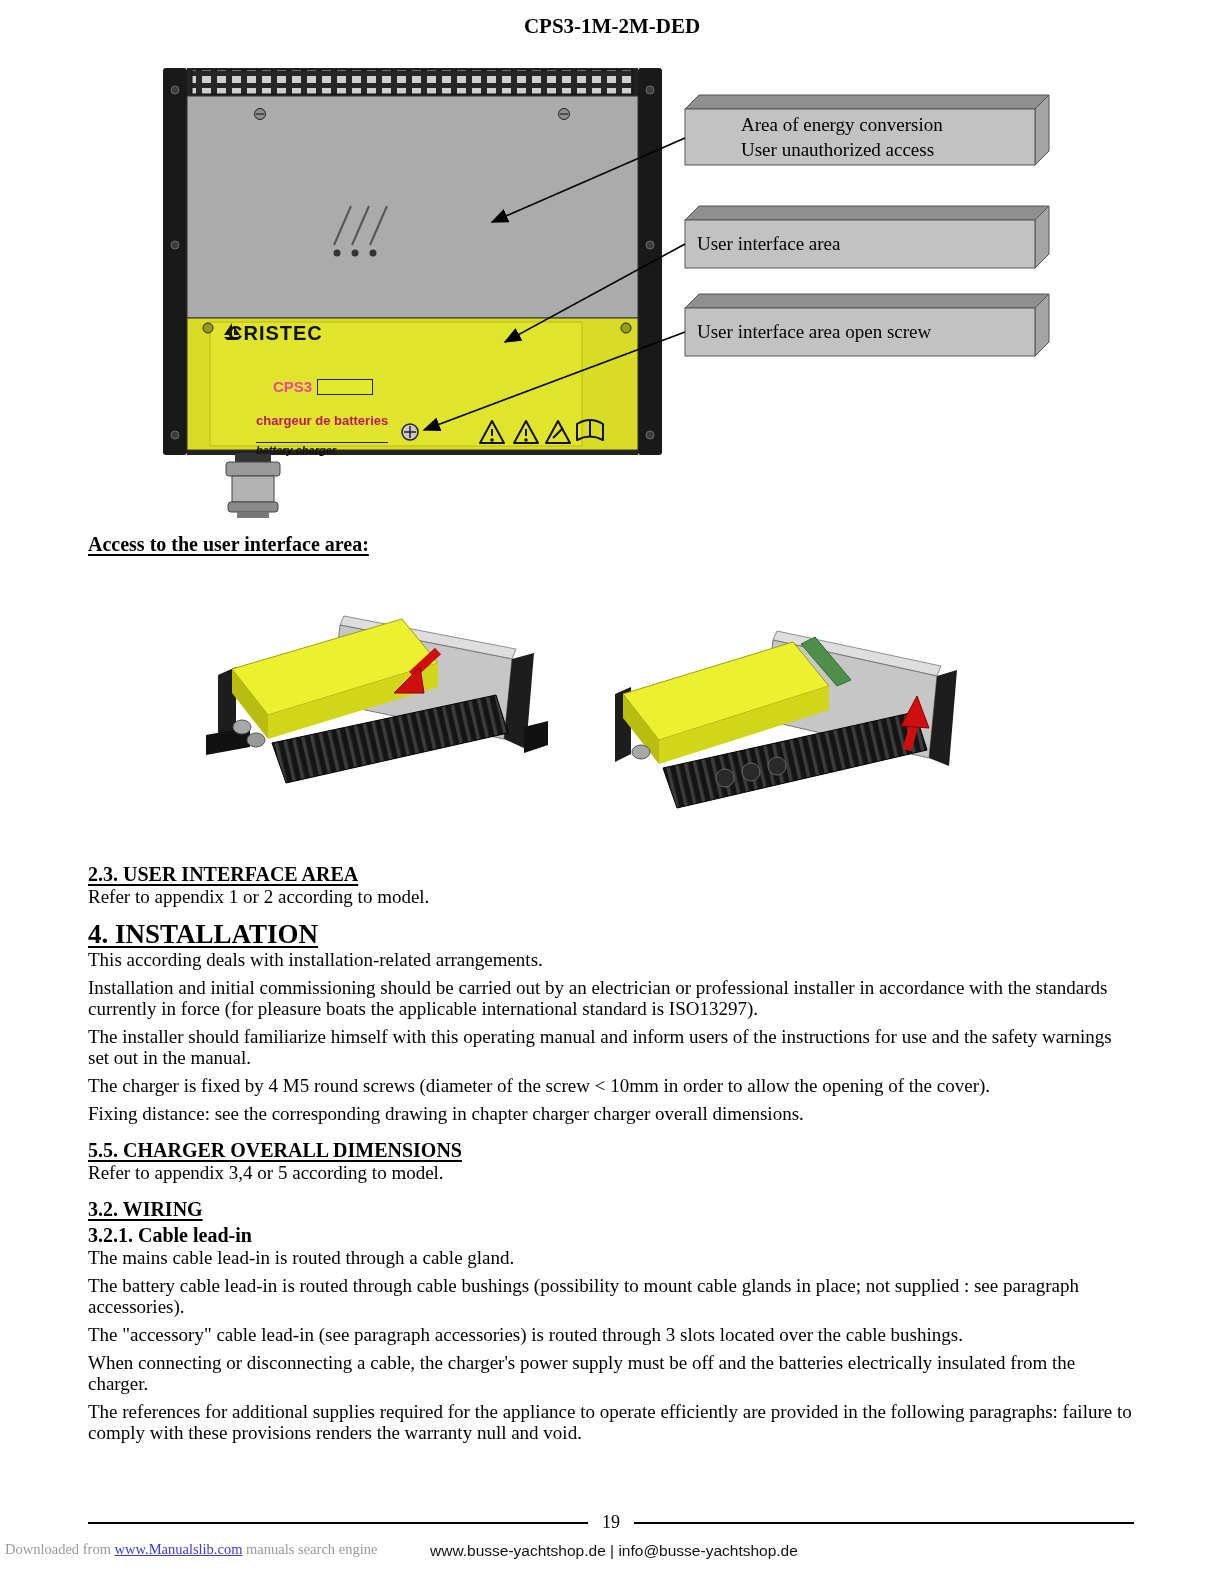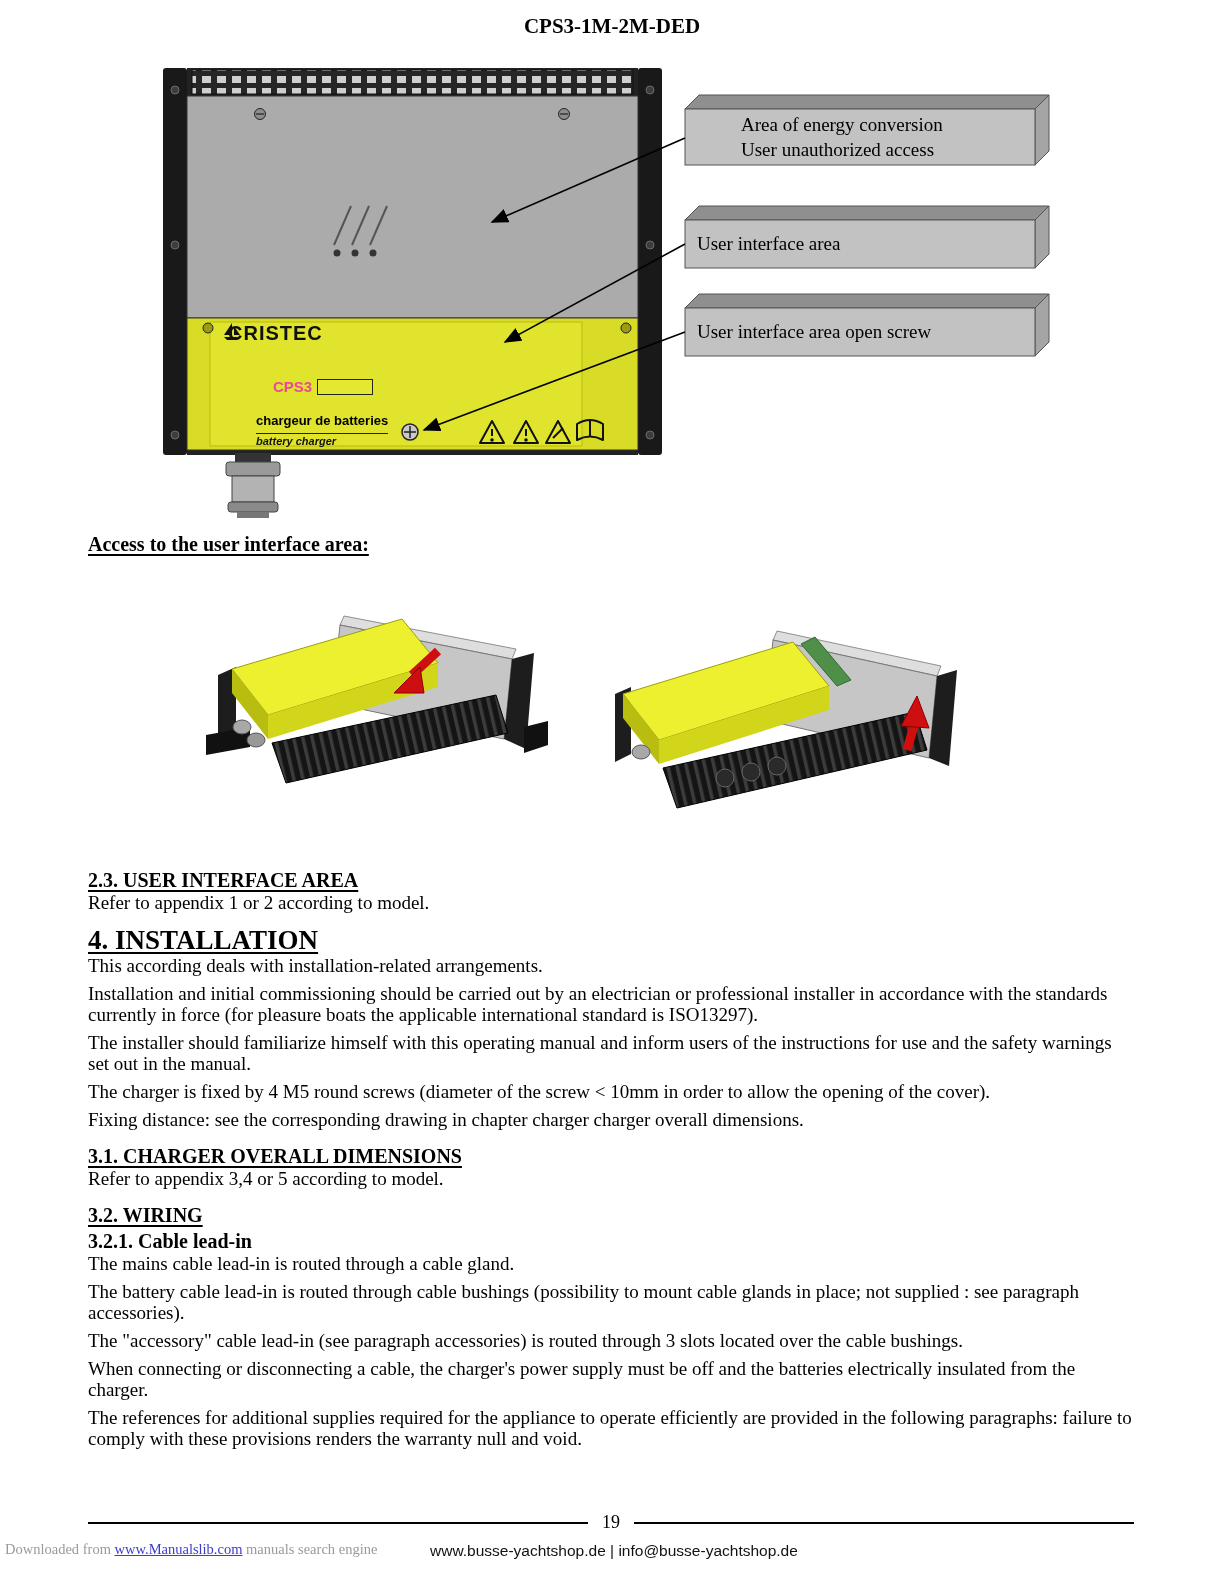--- a/index.html
+++ b/index.html
@@ -38,21 +38,21 @@
     z-index: 3;
     white-space: nowrap;
   }
 
   .dev-overlay { position: absolute; z-index: 2; font-family: "Liberation Sans", sans-serif; }
   .cristec-row { display: flex; align-items: center; gap: 6px; }
   .cristec-text { font-size: 20px; font-weight: bold; letter-spacing: 1px; color: #111; }
   .cps3-row { display: flex; align-items: center; gap: 5px; }
   .cps3-text { font-size: 15px; font-weight: bold; color: #ec4899; }
   .cps3-box { display: inline-block; width: 56px; height: 16px; border: 1.5px solid #222; background: #e4e82e; }
-  .caption-1 { font-size: 13px; font-weight: bold; color: #000000; border-bottom: 1px solid #222; padding-bottom: 5px; display: inline-block; }
+  .caption-1 { font-size: 13px; font-weight: bold; color: #be185d; border-bottom: 1px solid #222; padding-bottom: 14px; display: inline-block; }
   .caption-2 { font-size: 11px; font-weight: bold; font-style: italic; color: #111; margin-top: 1px; }
 
   
   .access-heading {
     position: absolute;
     left: 88px; top: 533px;
     font-size: 20px; font-weight: bold;
     text-decoration: underline;
     text-underline-offset: 3px;
   }
@@ -65,21 +65,20 @@
     position: absolute;
     left: 88px; top: 862px;
     width: 1046px;
     font-size: 19px;
     line-height: 21px;
   }
   .h-med {
     font-size: 20px; font-weight: bold;
     text-decoration: underline; text-underline-offset: 3px;
     line-height: 24px;
-    margin-top: 6px;
   }
   .h-big {
     font-size: 27px; font-weight: bold;
     text-decoration: underline; text-underline-offset: 3px;
     line-height: 30px;
     margin-top: 12px;
   }
   .h-sub { font-size: 20px; font-weight: bold; line-height: 24px; margin-top: 2px; }
   .text-flow p { margin: 0 0 7px 0; }
   .text-flow p.tight { margin-bottom: 12px; }
@@ -308,21 +307,21 @@
     <div class="h-med">2.3. USER INTERFACE AREA</div>
     <p class="tight">Refer to appendix 1 or 2 according to model.</p>
 
     <div class="h-big">4. INSTALLATION</div>
     <p>This according deals with installation-related arrangements.</p>
     <p>Installation and initial commissioning should be carried out by an electrician or professional installer in accordance with the standards currently in force (for pleasure boats the applicable international standard is ISO13297).</p>
     <p>The installer should familiarize himself with this operating manual and inform users of the instructions for use and the safety warnings set out in the manual.</p>
     <p>The charger is fixed by 4 M5 round screws (diameter of the screw &lt; 10mm in order to allow the opening of the cover).</p>
     <p class="tight">Fixing distance: see the corresponding drawing in chapter charger charger overall dimensions.</p>
 
-    <div class="h-med mt14">3.1. CHARGER OVERALL DIMENSIONS</div>
+    <div class="h-med mt14">5.5. CHARGER OVERALL DIMENSIONS</div>
     <p class="tight">Refer to appendix 3,4 or 5 according to model.</p>
 
     <div class="h-med mt14">3.2. WIRING</div>
     <div class="h-sub">3.2.1. Cable lead-in</div>
     <p>The mains cable lead-in is routed through a cable gland.</p>
     <p>The battery cable lead-in is routed through cable bushings (possibility to mount cable glands in place; not supplied : see paragraph accessories).</p>
     <p>The "accessory" cable lead-in (see paragraph accessories) is routed through 3 slots located over the cable bushings.</p>
     <p>When connecting or disconnecting a cable, the charger's power supply must be off and the batteries electrically insulated from the charger.</p>
     <p>The references for additional supplies required for the appliance to operate efficiently are provided in the following paragraphs: failure to comply with these provisions renders the warranty null and void.</p>
   </div>

